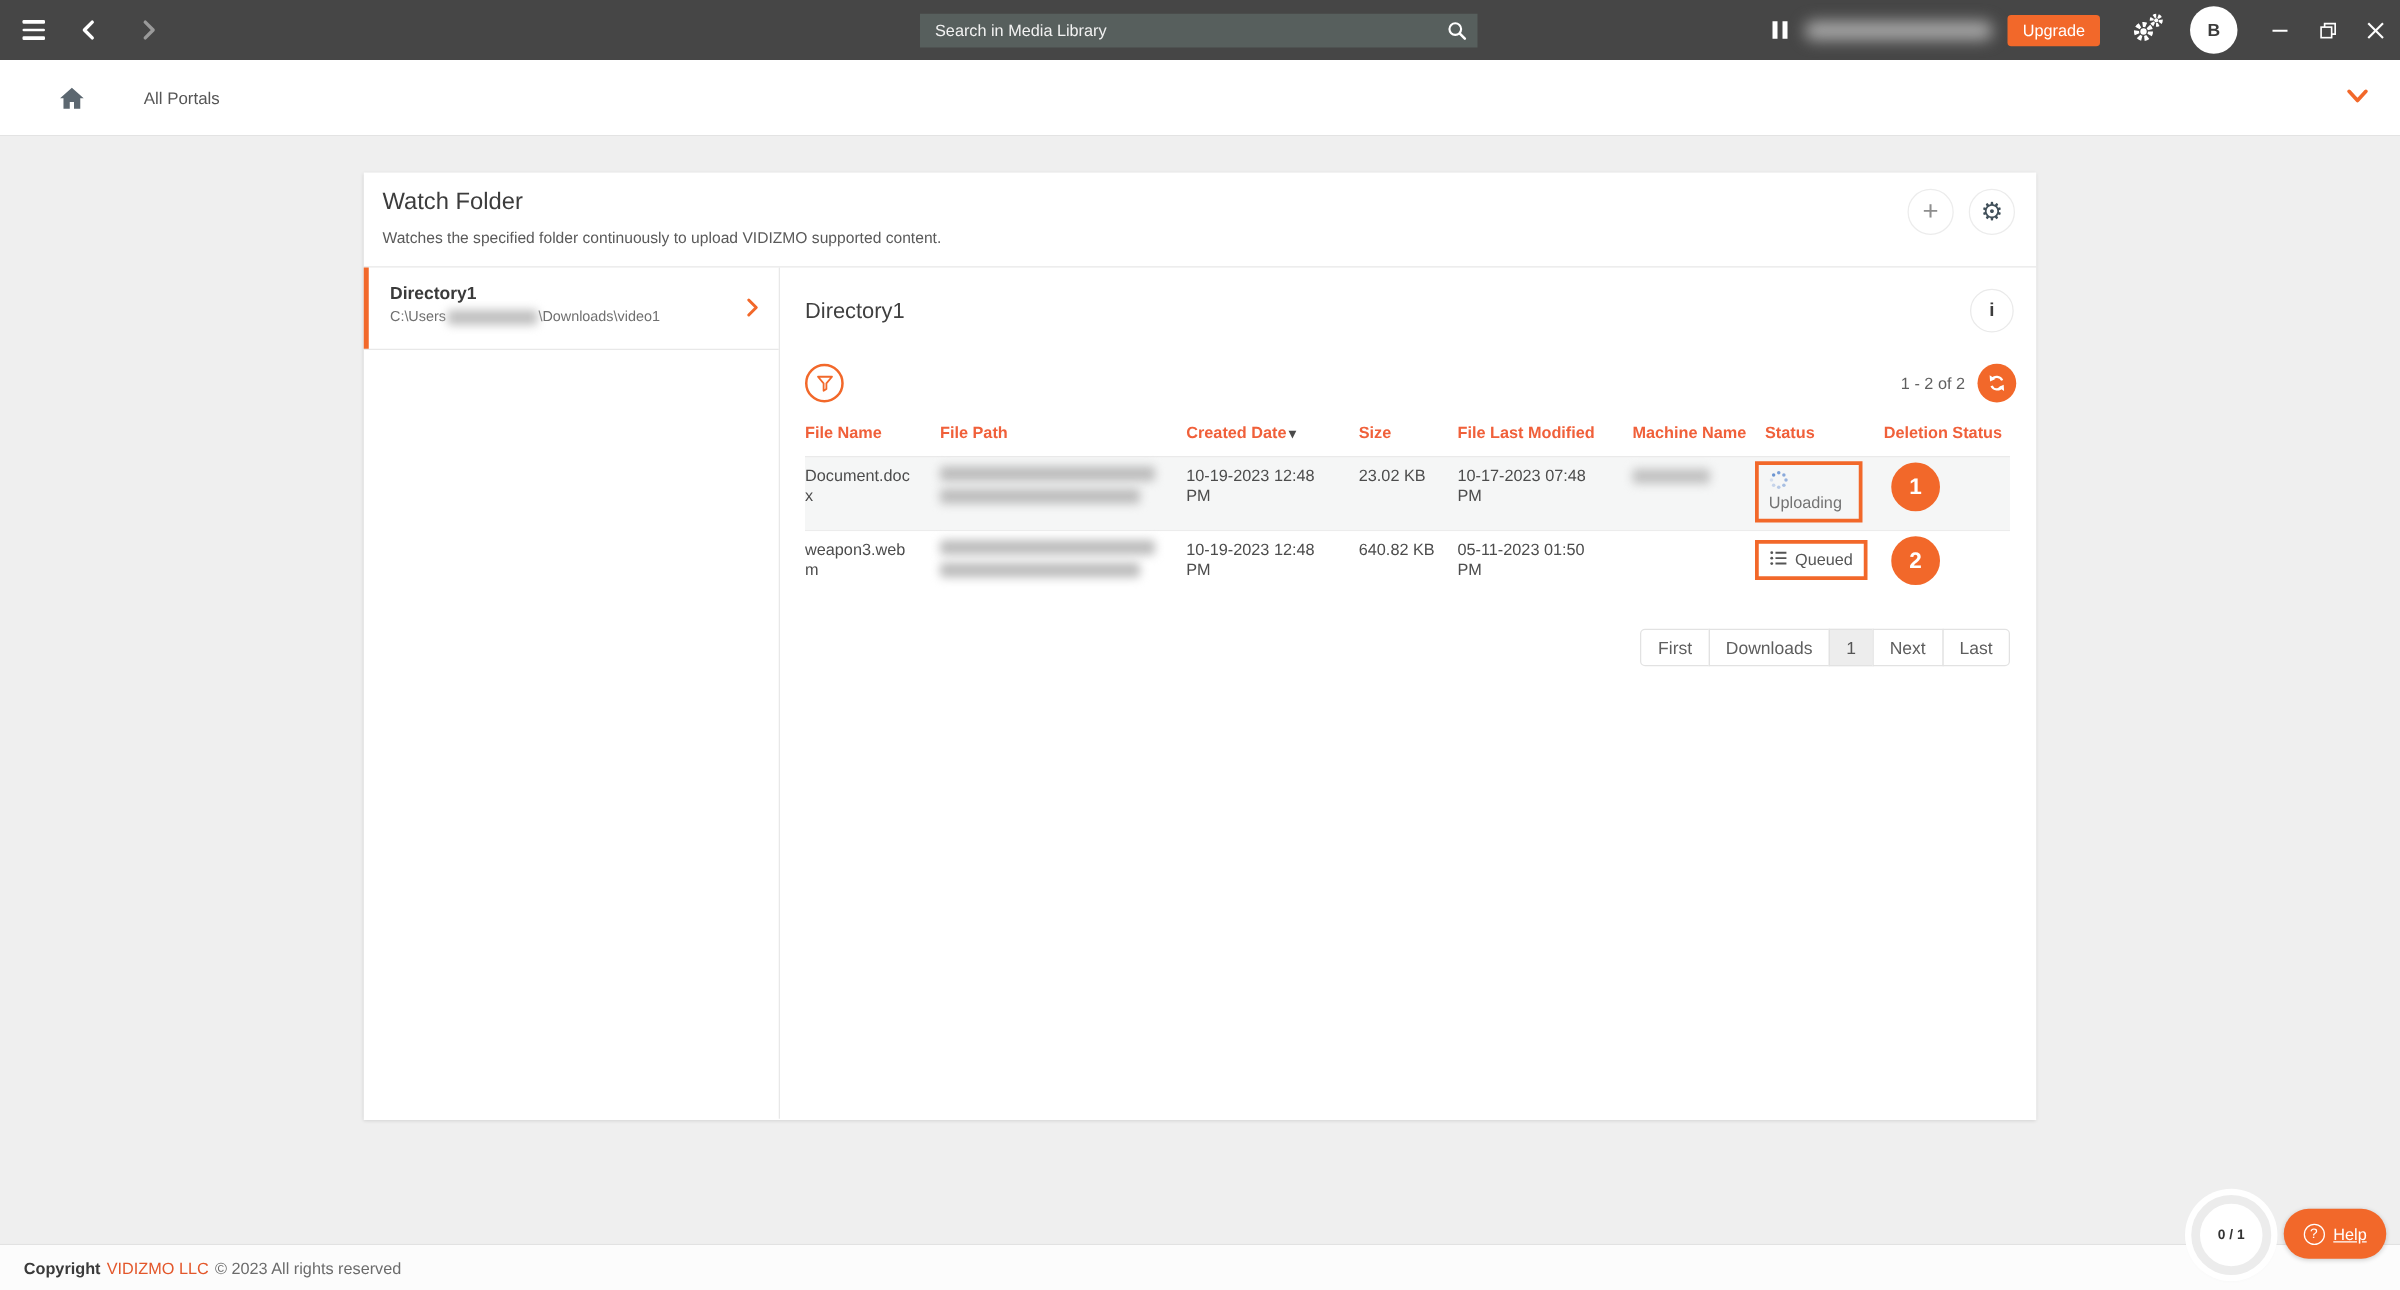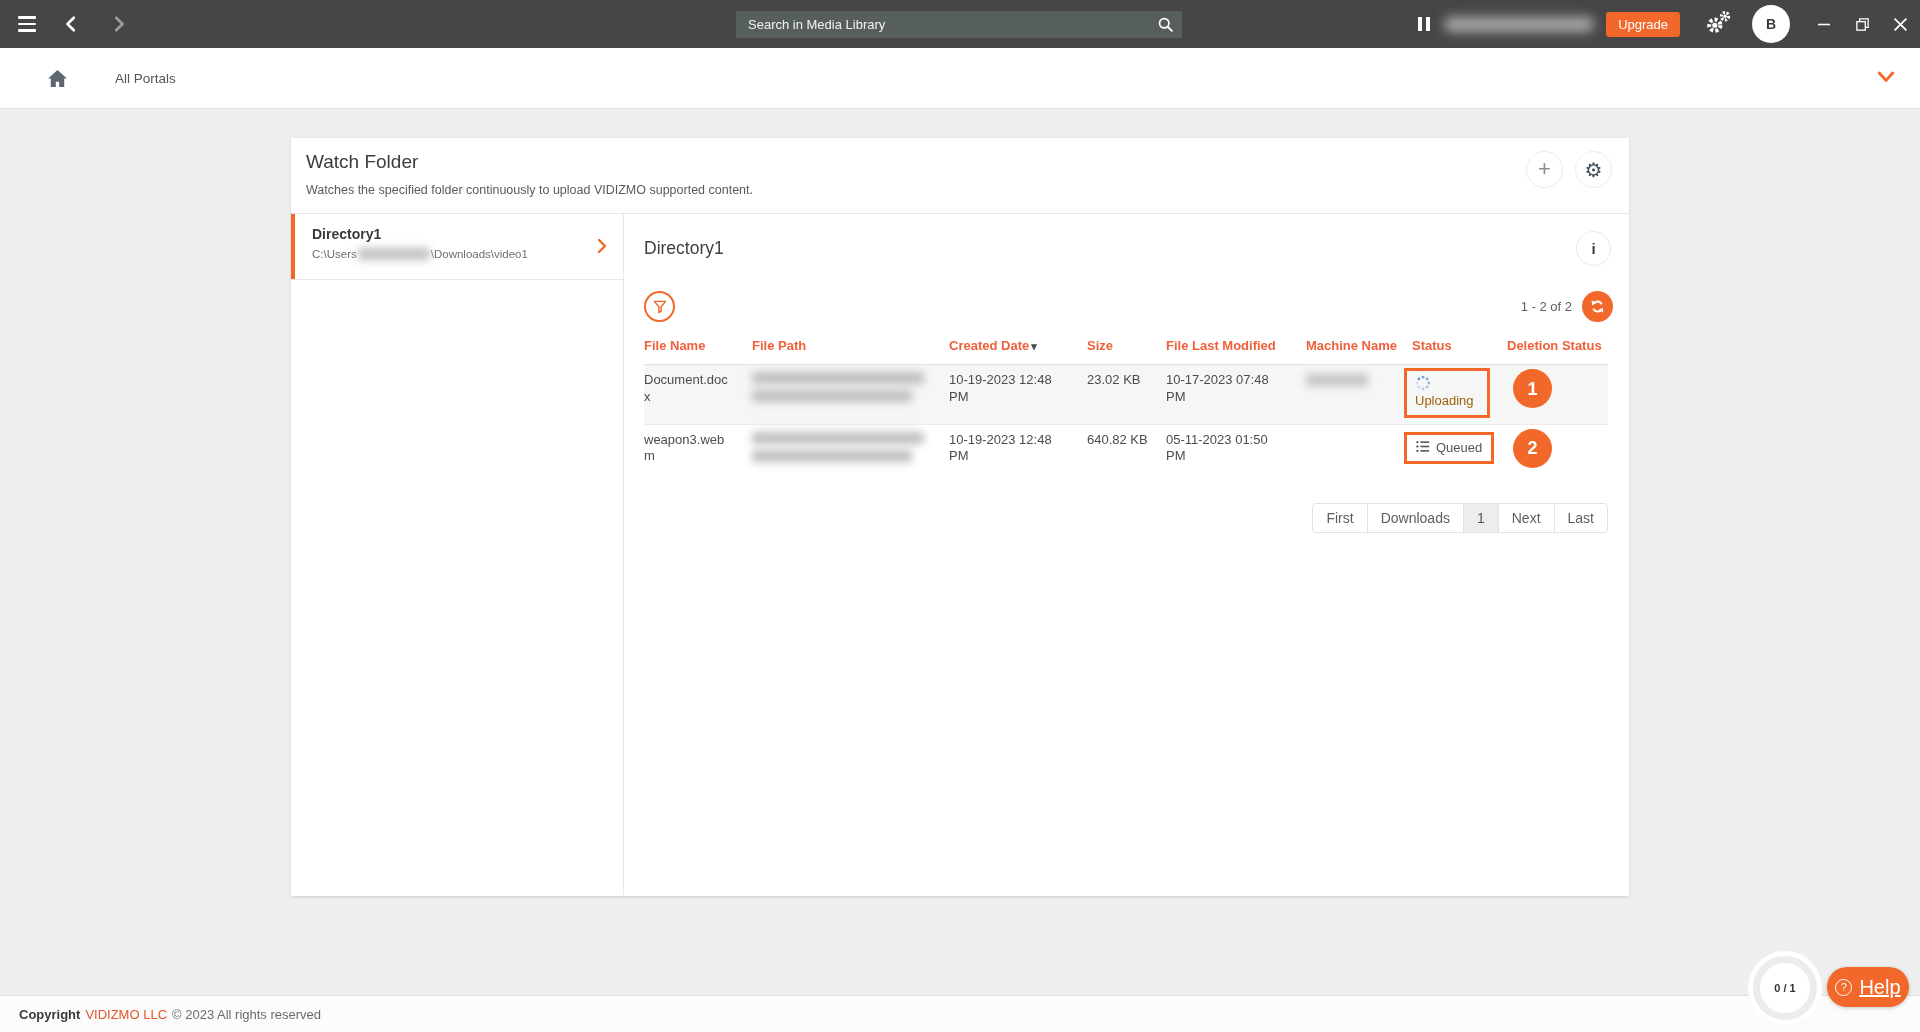--- a/index.html
+++ b/index.html
@@ -76,21 +76,21 @@
   .c3 { width:79px;  padding-right:12px; }
   .c4 { width:140px; padding-right:30px; }
   .c5 { width:106px; padding-right:14px; }
   .c6 { width:95px; }
   .c7 { width:100px; }
   .blur-line { width:172px; height:12px; background:#bdbdbd; border-radius:3px; filter:blur(4px); margin-bottom:6px; }
   .blur-line2 { width:160px; height:12px; background:#bdbdbd; border-radius:3px; filter:blur(4px); }
   .blur-machine { width:62px; height:12px; background:#c2c2c2; border-radius:3px; filter:blur(4px); margin-top:2px; }
   .status-box { border:3px solid #F2682A; padding:4px 8px 5px; width:86px; margin-left:-8px; margin-top:-4px; }
   .status-box .spin-row { height:16px; display:flex; align-items:center; }
-  .status-box .status-text { font-size:13px; color:#a16207; margin-top:2px; }
+  .status-box .status-text { font-size:13px; color:#737373; margin-top:2px; }
   .status-box-q { border:3px solid #F2682A; padding:5px 9px; margin-left:-8px; display:inline-flex; gap:6px; font-size:13px; color:#555; }
   .badge { width:39px; height:39px; border-radius:50%; background:#F2682A; color:#fff; font-size:18px; font-weight:bold; display:flex; align-items:center; justify-content:center; margin-left:6px; margin-top:-3px; }
 
   
   .pagination { display:flex; justify-content:flex-end; margin-top:28px; margin-right:0; }
   .pg-btn { background:#fff; border:1px solid #e2e2e2; color:#5e5e5e; font-size:14px; font-family:"Liberation Sans", sans-serif; padding:6px 13px; margin-left:-1px; cursor:pointer; }
   .pg-btn:first-child { border-radius:4px 0 0 4px; margin-left:0; }
   .pg-btn:last-child { border-radius:0 4px 4px 0; }
   .pg-active { background:#ededed; color:#555; }
 
@@ -98,21 +98,21 @@
   .footer { position:absolute; left:0; bottom:0; width:1920px; height:37px; background:#fcfcfc; border-top:1px solid #e2e2e2; display:flex; align-items:center; padding-left:19px; font-size:13px; }
   .fw-bold { font-weight:bold; color:#3a3a3a; }
   .fw-brand { color:#E3572B; margin-left:5px; }
   .fw-rest { color:#6b6b6b; margin-left:5px; }
 
   
   .progress-ring { position:absolute; left:1753px; top:956px; width:64px; height:64px; border-radius:50%; background:#fff; border:7px solid #ececec; box-shadow:0 0 0 5px #fff, 0 1px 6px rgba(0,0,0,.18); display:flex; align-items:center; justify-content:center; z-index:5; }
   .progress-ring span { font-size:11px; font-weight:bold; color:#333; }
   .help-btn { position:absolute; left:1827px; top:967px; width:82px; height:40px; background:#F2682A; border:none; border-radius:22px 22px 22px 22px; color:#fff; display:flex; align-items:center; justify-content:center; gap:7px; cursor:pointer; z-index:5; box-shadow:0 1px 4px rgba(0,0,0,.2); }
   .help-q { width:17px; height:17px; border-radius:50%; border:1.5px solid #fff; font-size:11px; display:flex; align-items:center; justify-content:center; }
-  .help-label { font-size:20px;text-decoration:underline; }
+  .help-label { font-size:13px;text-decoration:underline; }
 </style>
 </head>
 <body>
 
 <div id="app">
 
   <div class="topbar">
     <div class="tb-left">
       <div class="hamburger">
           <span></span>

